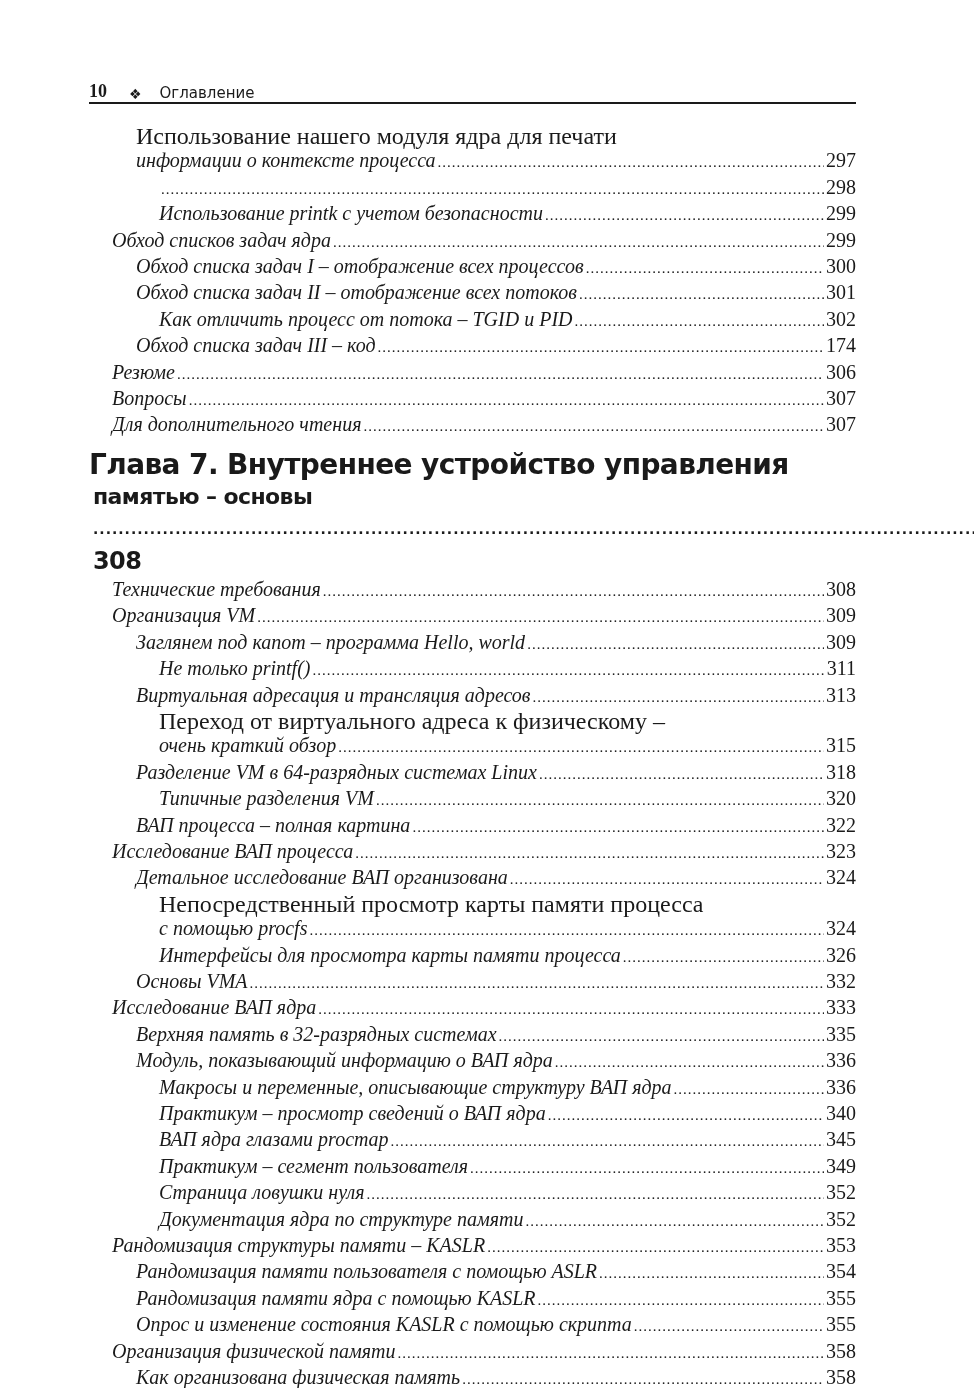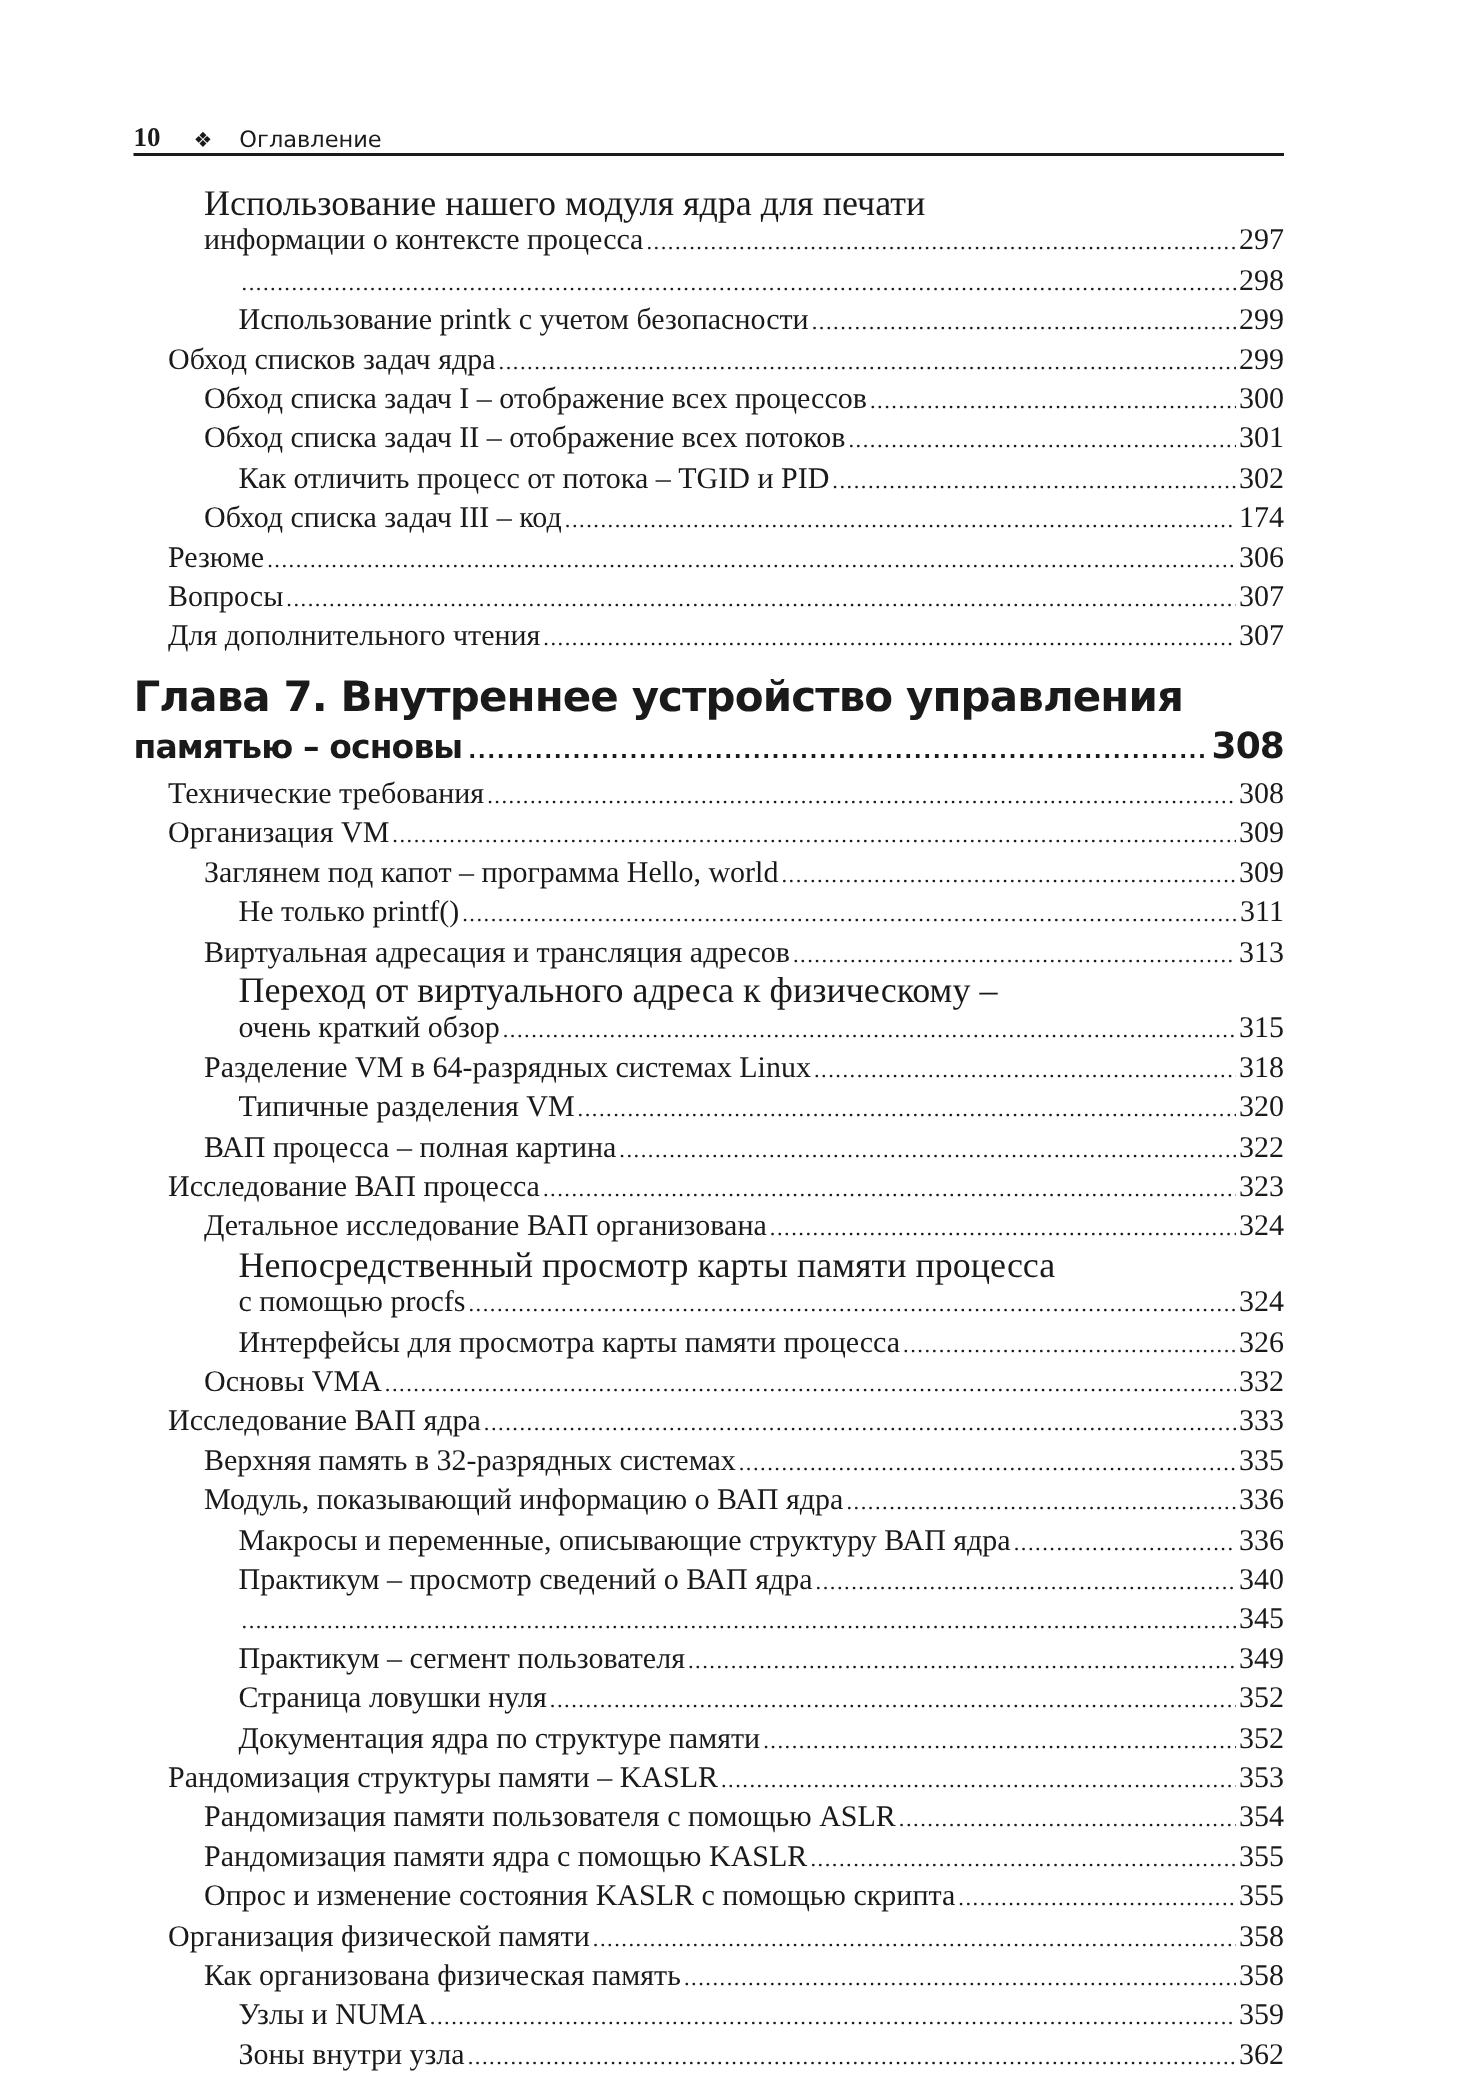--- a/index.html
+++ b/index.html
@@ -4,30 +4,30 @@
 <style>
   html, body { margin: 0; padding: 0; background: #ffffff; }
   body { width: 974px; height: 1388px; position: relative; overflow: hidden; color: #1a1a1a; }
   .page { position: absolute; left: 89px; top: 76px; width: 767px; }
   .running-head { display: flex; align-items: flex-end; height: 26px; border-bottom: 2.5px solid #1a1a1a; }
   .page-num { font-family: "Liberation Serif", serif; font-weight: bold; font-size: 18px; }
   .orn { font-family: "DejaVu Sans", sans-serif; font-size: 14px; margin-left: 22px; margin-right: 18px; }
   .head-title { font-family: "DejaVu Sans", sans-serif; font-size: 15px; }
   .toc { margin-top: 20px; }
   .entry { font-family: "Liberation Serif", serif; font-size: 20px; line-height: 24.4px; display: flex; align-items: baseline; }
-  .entry .text { white-space: nowrap; }
+  .entry .text { white-space: nowrap; font-style: italic; }
   .entry .leader { flex: 1; overflow: hidden; white-space: nowrap; margin: 0 2px; letter-spacing: 1px; font-size: 15px; }
   .entry .leader::before { content: "....................................................................................................................................................................................................................................................................................."; }
   .entry .pg { white-space: nowrap; }
   .cont { font-family: "Liberation Serif", serif; font-size: 24px; line-height: 24.4px; }
   .l1 { padding-left: 23px; }
   .l2 { padding-left: 47px; }
   .l3 { padding-left: 70px; }
   .chapter { font-family: "DejaVu Sans", sans-serif; font-weight: bold; font-size: 28px; letter-spacing: -0.6px; line-height: 32px; margin-top: 10px; }
-  .chapter-line2 { display: flex; align-items: baseline; font-family: "DejaVu Sans", sans-serif; font-weight: bold; font-size: 22px; letter-spacing: -0.6px; line-height: 32px; }
+  .chapter-line2 { display: flex; align-items: baseline; font-family: "DejaVu Sans", sans-serif; font-weight: bold; font-size: 22px; letter-spacing: -0.6px; line-height: 32px; flex-direction: column; }
   .chapter-line2 .leader { flex: 1; overflow: hidden; white-space: nowrap; margin: 0 4px; font-size: 14px; letter-spacing: 1px; }
   .chapter-line2 .leader::before { content: "....................................................................................................................................................................................................................................................."; }
   .chapter-line2 .pg { font-size: 24px; }
 </style>
 </head>
 <body>
 
 <div class="page">
   <div class="running-head">
     <span class="page-num">10</span>
@@ -195,20 +195,21 @@
           <span class="text">Макросы и переменные, описывающие структуру ВАП ядра</span>
           <span class="leader"></span>
           <span class="pg">336</span>
         </div>
         <div class="entry l3">
           <span class="text">Практикум – просмотр сведений о ВАП ядра</span>
           <span class="leader"></span>
           <span class="pg">340</span>
         </div>
         <div class="entry l3">
+          <span class="text">ВАП ядра глазами procmap</span>
           <span class="leader"></span>
           <span class="pg">345</span>
         </div>
         <div class="entry l3">
           <span class="text">Практикум – сегмент пользователя</span>
           <span class="leader"></span>
           <span class="pg">349</span>
         </div>
         <div class="entry l3">
           <span class="text">Страница ловушки нуля</span>

